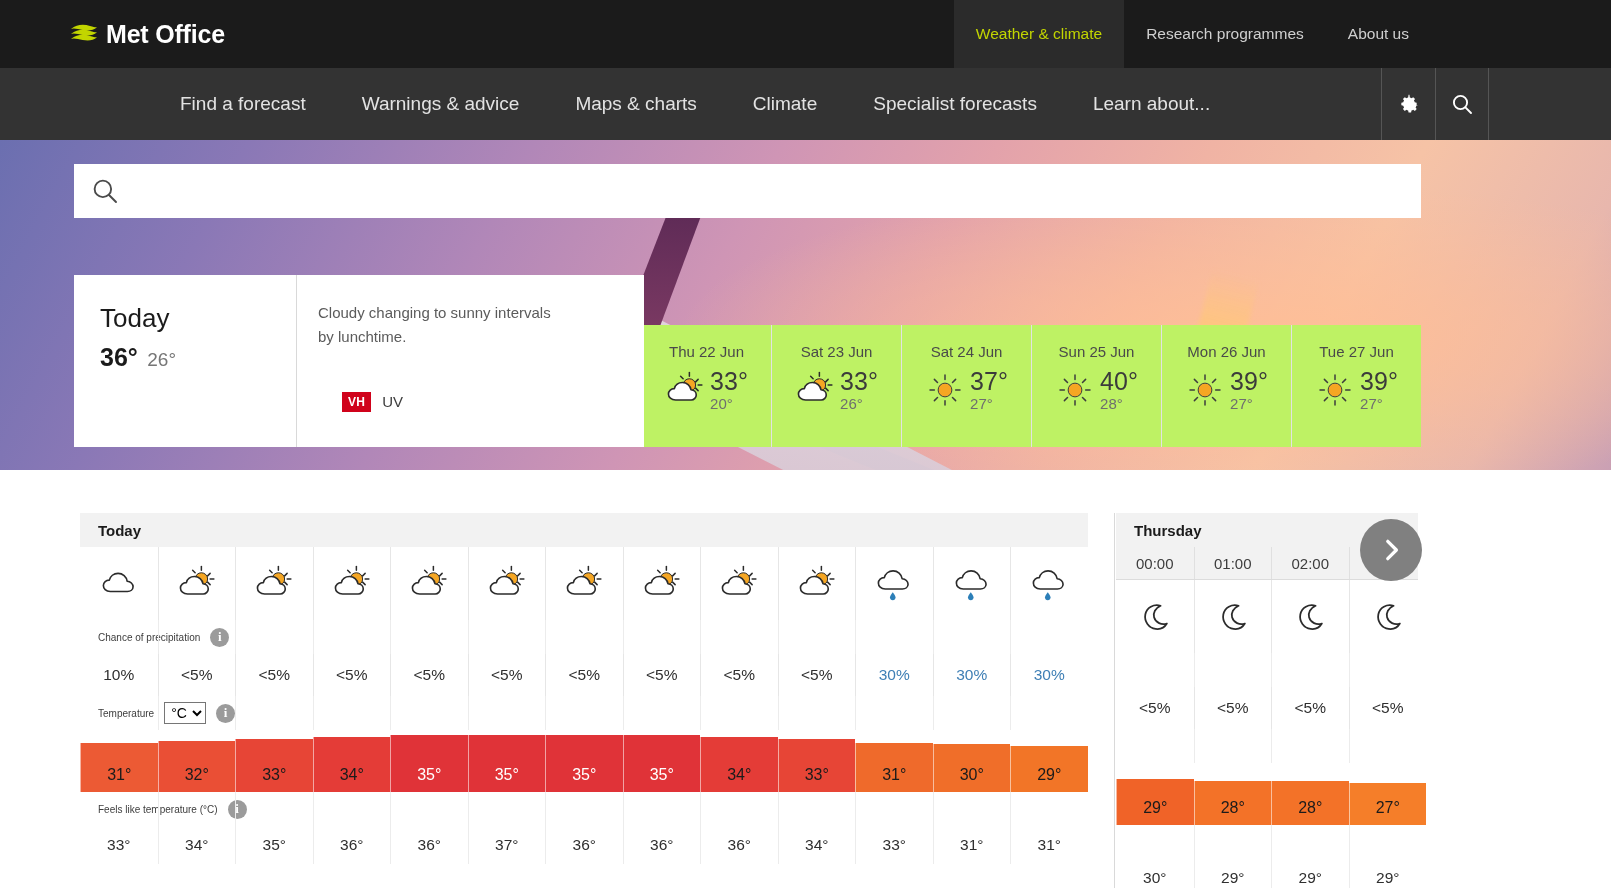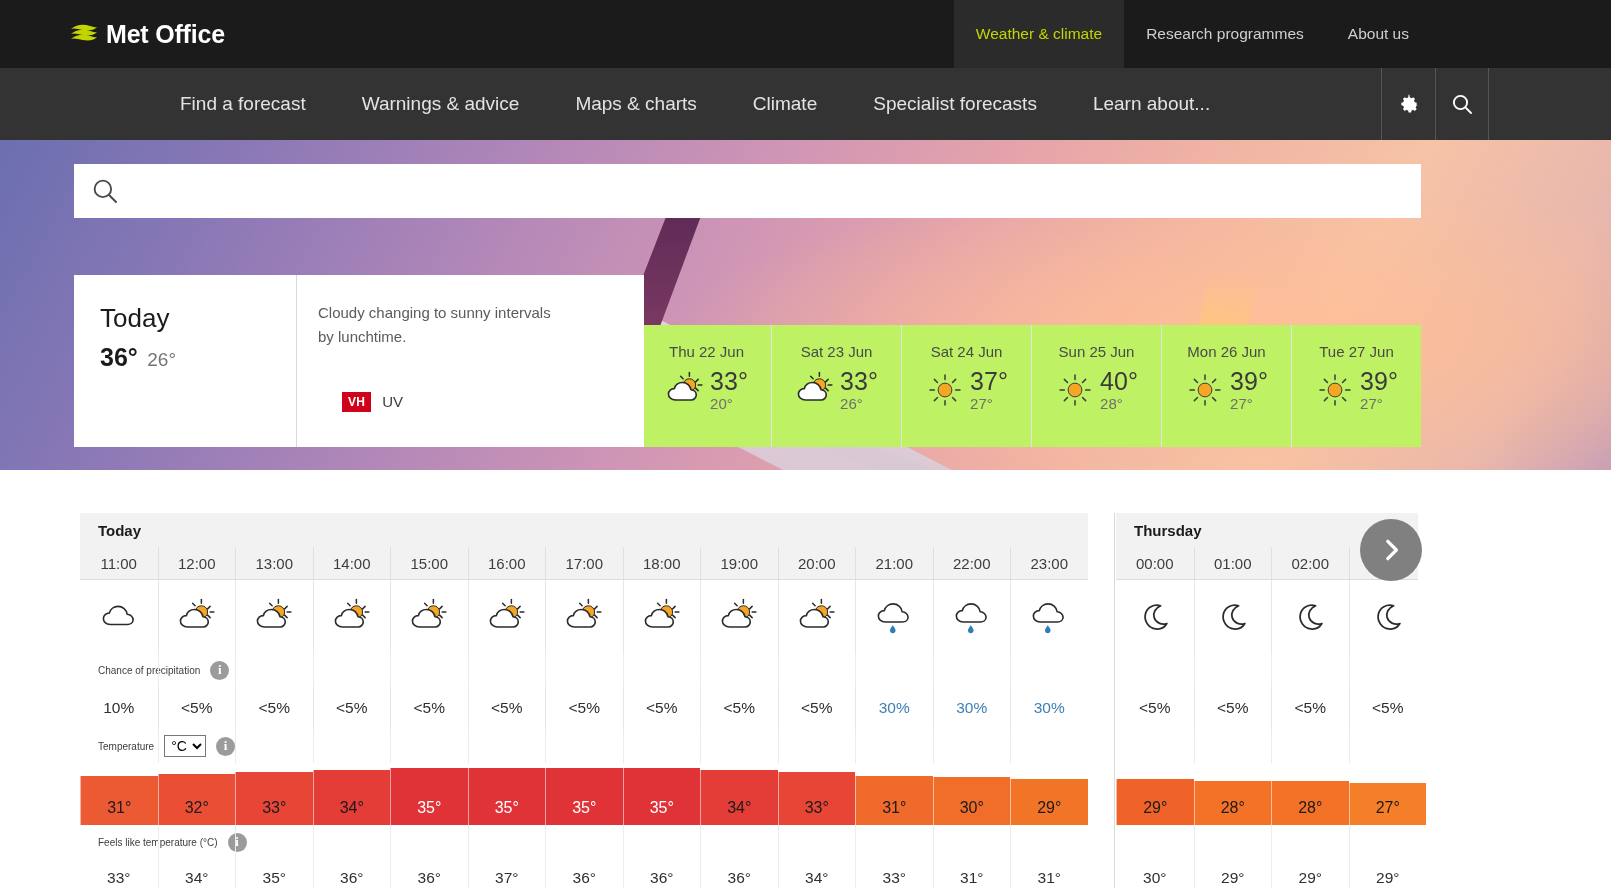--- a/index.html
+++ b/index.html
@@ -538,35 +538,20 @@
         </div>
       </div>
     </div>
 </div>
 
 <div class="hourly-area">
   <div class="panel-divider"></div>
 
   <div class="hourly-panel panel-today">
     <div class="panel-head">Today</div>
-    <div class="time-row" id="today-times">
-        <div class="time-cell">11:00</div>
-        <div class="time-cell">12:00</div>
-        <div class="time-cell">13:00</div>
-        <div class="time-cell">14:00</div>
-        <div class="time-cell">15:00</div>
-        <div class="time-cell">16:00</div>
-        <div class="time-cell">17:00</div>
-        <div class="time-cell">18:00</div>
-        <div class="time-cell">19:00</div>
-        <div class="time-cell">20:00</div>
-        <div class="time-cell">21:00</div>
-        <div class="time-cell">22:00</div>
-        <div class="time-cell">23:00</div>
-      </div>
     <div class="icon-row" id="today-icons">
         <div class="icon-cell">
           <svg width="40" height="40" viewBox="0 0 64 64" class="wx-svg">
             <path d="M18 44 C11 44 7 39.5 7 34.5 C7 29.5 11.5 25.5 16.5 25.8 C18 19.5 23.5 15 30.5 15 C38 15 44 20.5 45 27.5 C50.5 27.8 54.5 32 54.5 36.5 C54.5 41 50.5 44 45.5 44 Z" fill="#ffffff" stroke="#2b2b2b" stroke-width="2.6" stroke-linejoin="round"></path>
           </svg>
         </div>
         <div class="icon-cell">
           <svg width="40" height="40" viewBox="0 0 64 64" class="wx-svg">
             <circle cx="39" cy="24" r="10" fill="#F5A623" stroke="#2b2b2b" stroke-width="1.6"></circle>
             <line x1="39" y1="4" x2="39" y2="10" stroke="#2b2b2b" stroke-width="2.4" stroke-linecap="round"></line>

